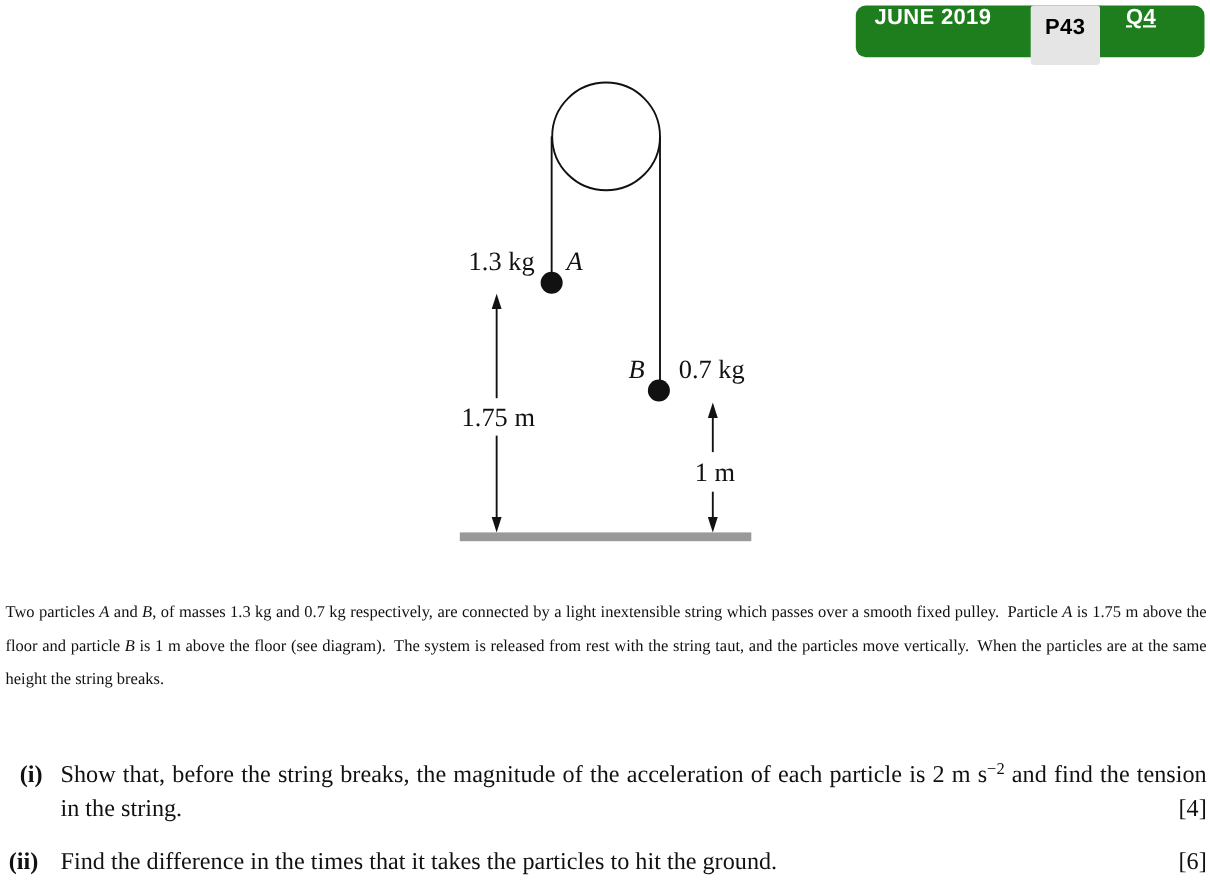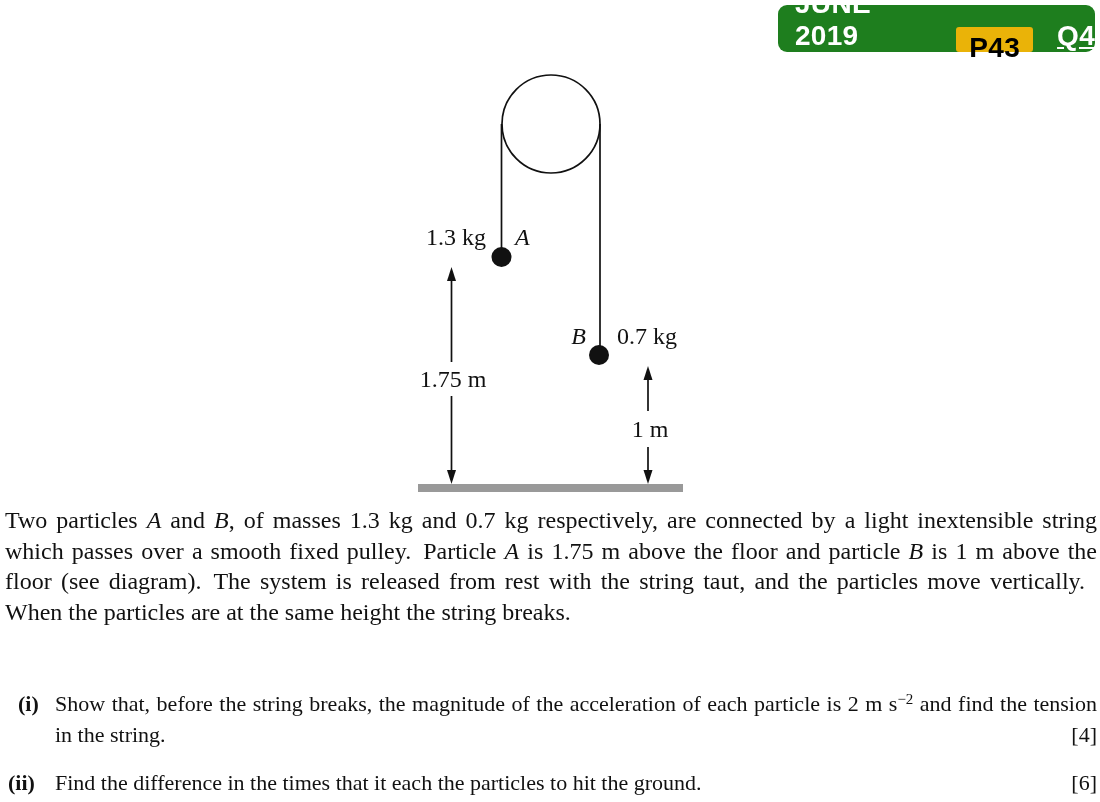--- a/index.html
+++ b/index.html
@@ -18,47 +18,47 @@
     color: var(--text);
   }
   .page { position: absolute; inset: 0; }
 
   
   .badge {
     position: absolute; left: 778px; top: 5px;
     width: 317px; height: 47px;
     background: var(--green);
     border-radius: 9px;
-    display: flex; align-items: flex-end;
+    display: flex; align-items: flex-start;
     padding-left: 17px;
     font-family: "Liberation Sans", sans-serif;
-    font-weight: 700; font-size: 28px; color: #ffffff;
+    font-weight: 700; font-size: 20px; color: #ffffff;
     letter-spacing: 0.3px;
   }
   .badge-paper {
-    background: #eab308; color: #000000;
+    background: #e5e5e5; color: #000000;
     border-radius: 3px;
-    margin-left: 18px;
-    height: 25px; line-height: 41px;
+    margin-left: 36px;
+    height: 54px; line-height: 41px;
     padding: 0 13px;
   }
   .badge-question { margin-left: 24px; text-decoration: underline; }
 
   
   .diagram { position: absolute; left: 380px; top: 60px; }
   .diagram .stroke { stroke: #111; stroke-width: 1.7; fill: none; }
   .diagram .fillb { fill: #111; stroke: none; }
   .diagram text { font-family: "Liberation Serif", serif; font-size: 24px; fill: #111; }
   .diagram .it { font-style: italic; }
   .floor-rect { fill: var(--floor); }
 
   
   .para {
-    position: absolute; left: 5px; top: 505px; width: 1092px;
-    font-size: 24px; line-height: 30.5px;
+    position: absolute; left: 5px; top: 542px; width: 1092px;
+    font-size: 15px; line-height: 30.5px;
     text-align: justify;
   }
 
   
   .q { position: absolute; left: 0; width: 1100px; }
   #q1 { top: 688px; }
   #q2 { top: 767px; }
   .q-label {
     position: absolute; top: 0;
     font-weight: 700; font-size: 22px; line-height: 31px;
@@ -125,17 +125,17 @@
   <div class="para"><span>Two particles </span><span style="font-style: italic;">A</span><span> and </span><span style="font-style: italic;">B</span><span>, of masses 1.3 kg and 0.7 kg respectively, are connected by a light inextensible string which passes over a smooth fixed pulley. Particle </span><span style="font-style: italic;">A</span><span> is 1.75 m above the floor and particle </span><span style="font-style: italic;">B</span><span> is 1 m above the floor (see diagram). The system is released from rest with the string taut, and the particles move vertically. When the particles are at the same height the string breaks.</span></div>
 
   <div class="q" id="q1">
     <span class="q-label">(i)</span>
     <div class="q-text"><span>Show that, before the string breaks, the magnitude of the acceleration of each particle is 2 m s</span><sup>−2</sup><span> and find the tension in the string.</span></div>
     <span class="q-mark">[4]</span>
   </div>
 
   <div class="q" id="q2">
     <span class="q-label">(ii)</span>
-    <div class="q-text"><span>Find the difference in the times that it each the particles to hit the ground.</span></div>
+    <div class="q-text"><span>Find the difference in the times that it takes the particles to hit the ground.</span></div>
     <span class="q-mark">[6]</span>
   </div>
 
 </div>
 
 </body></html>

